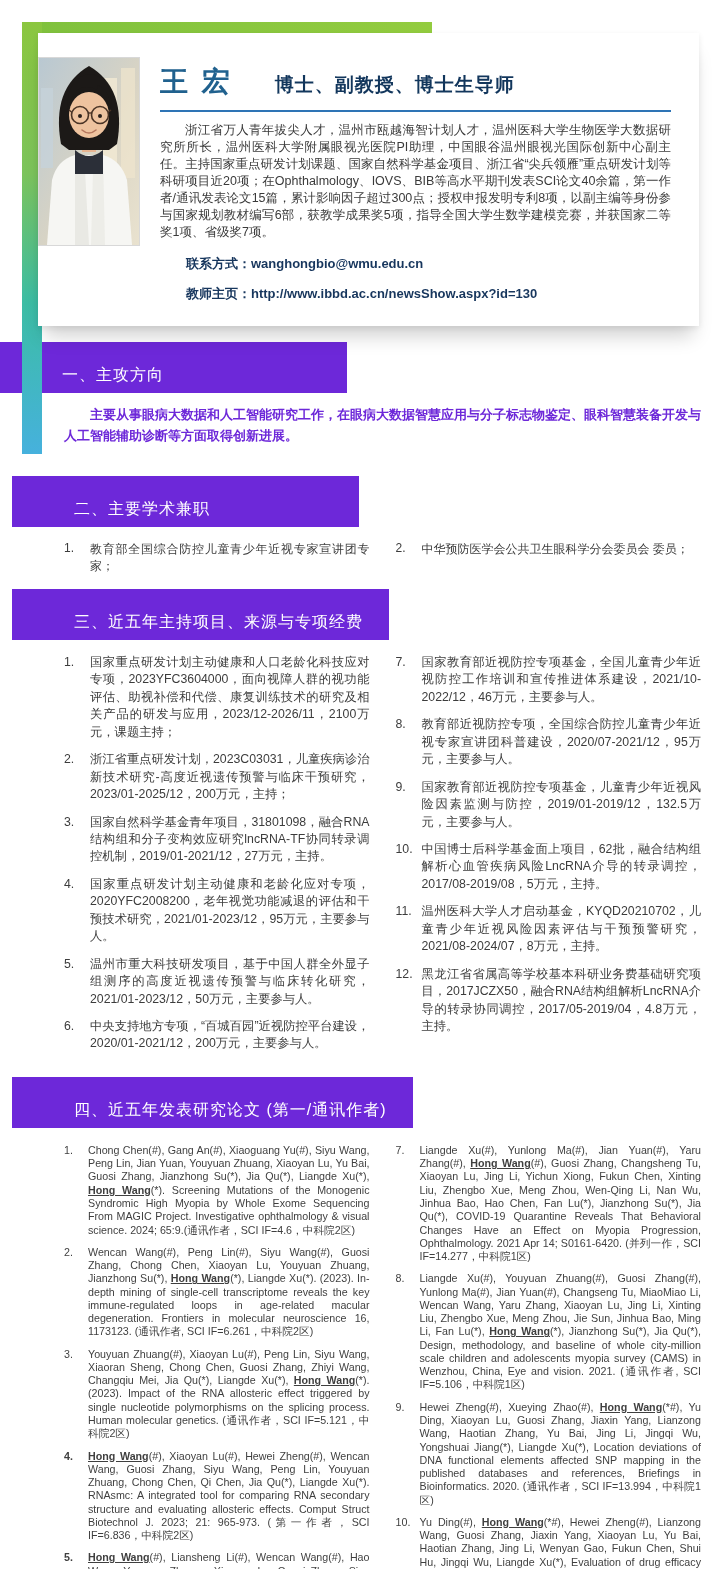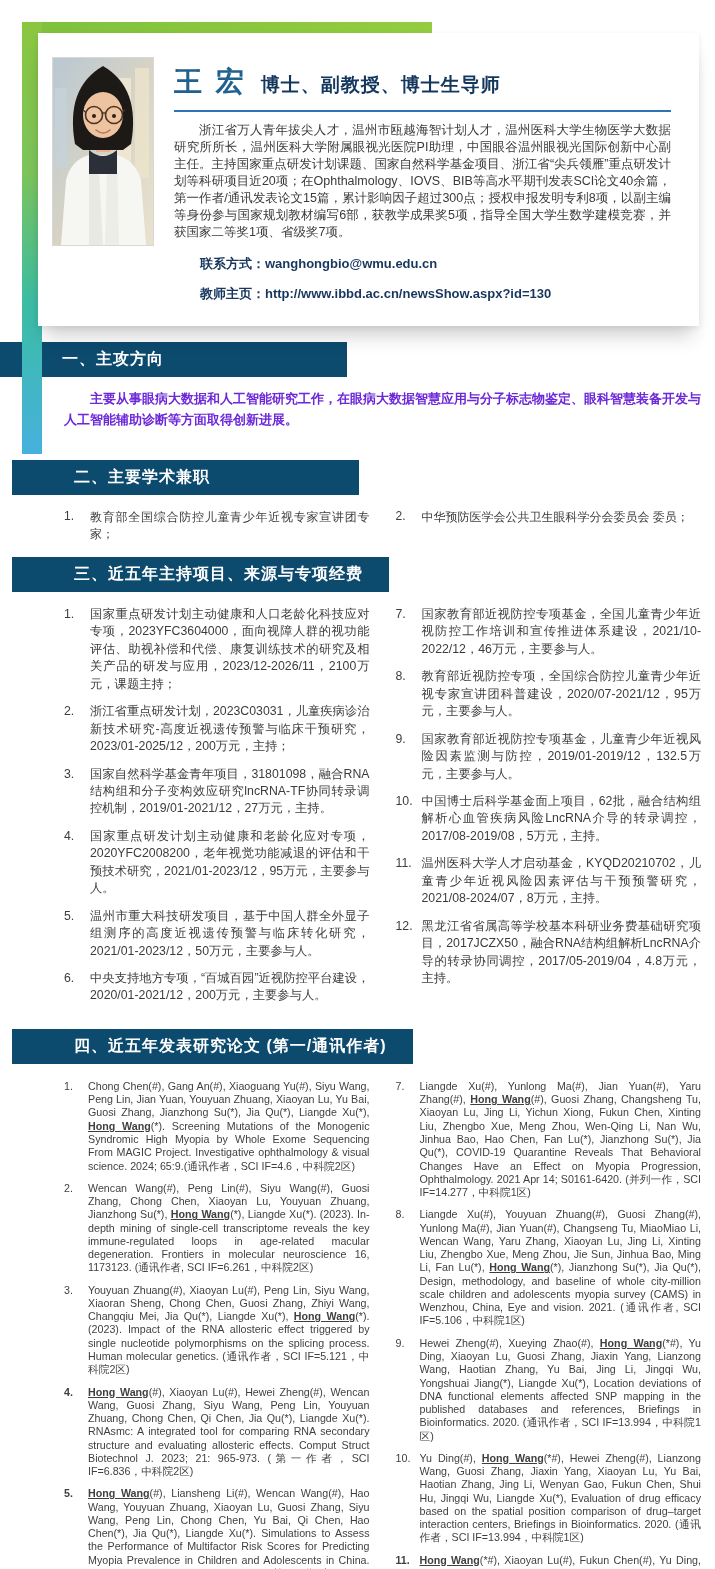--- a/index.html
+++ b/index.html
@@ -9,36 +9,36 @@
     color:#333;
   }
   
   .deco-top{position:absolute;left:22px;top:22px;width:410px;height:13px;
     background:linear-gradient(90deg,#7fc13d,#93cc3f);z-index:1;}
   .deco-left{position:absolute;left:22px;top:22px;width:20px;height:432px;
     background:linear-gradient(180deg,#8bc63f 0%,#7cc45c 35%,#3cbda4 65%,#46b1dd 100%);z-index:1;}
   
   .card{position:relative;z-index:2;margin:33px 16px 0 38px;background:#fff;
     box-shadow:0 16px 18px -6px rgba(0,0,0,.18), 0 2px 6px rgba(0,0,0,.08);
-    display:flex;padding:24px 16px 22px 14px;}
+    display:flex;padding:24px 16px 22px 0;}
   .photo-wrap{flex:0 0 100px;}
   .photo-wrap svg{display:block;border:1px solid #d8d8d8;}
   .head-right{flex:1;padding:6px 12px 0 20px;}
   .name-row{display:flex;align-items:baseline;white-space:nowrap;}
   .name{font-size:28px;font-weight:bold;color:#20618e;letter-spacing:3px;}
-  .degree{font-size:19px;font-weight:bold;color:#12365c;margin-left:14px;letter-spacing:1px;text-align:right;}
+  .degree{font-size:19px;font-weight:bold;color:#12365c;margin-left:42px;letter-spacing:1px;text-align:right;}
   .name-rule{border:none;border-top:2px solid #2e74b5;margin:9px 0 0 0;}
   .bio{margin:10px 0 4px 0;font-size:12.5px;line-height:1.36;color:#3a3a3a;
     text-align:justify;text-indent:2em;}
   .contact{margin:13px 0 0 26px;}
   .contact .line{font-size:13px;font-weight:bold;color:#17365d;line-height:1.55;margin-top:10px;}
   
   .section-bar{display:inline-block;box-sizing:border-box;min-width:347px;
-    background:#0c4a6e;color:#fff;font-size:16px;font-weight:bold;
-    padding:7px 26px 7px 62px;letter-spacing:1px;}
+    background:#6d28d9;color:#fff;font-size:16px;font-weight:normal;
+    padding:23px 26px 7px 62px;letter-spacing:1px;}
   .sec1-bar{margin-top:16px;}
   .sec-gap{margin-top:14px;margin-left:12px;}
   
   .focus{margin:12px 14px 15px 64px;font-size:13px;font-weight:600;color:#6d28d9;
     line-height:1.6;text-align:justify;text-indent:2em;}
   
   .twocol{display:flex;gap:26px;margin:14px 14px 0 64px;}
   .col{flex:1;min-width:0;}
   .item{display:flex;margin-bottom:10px;}
   .item .num{flex:0 0 26px;}

